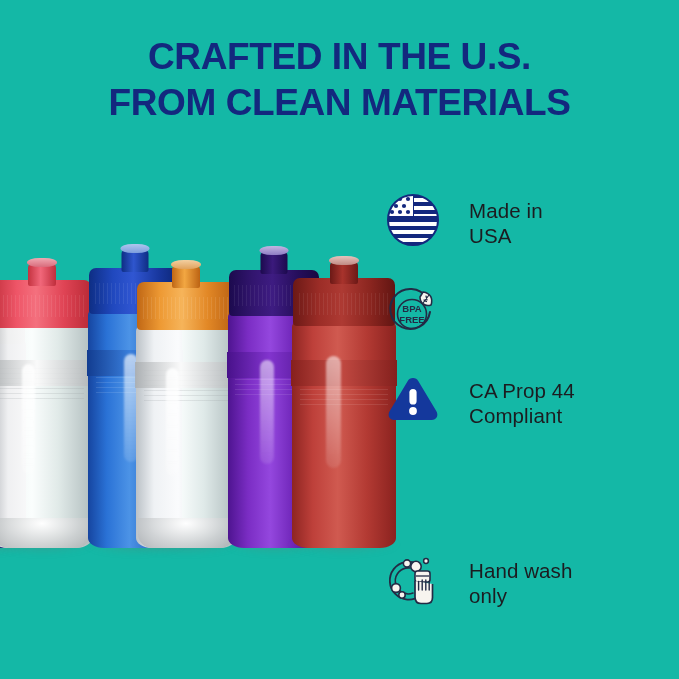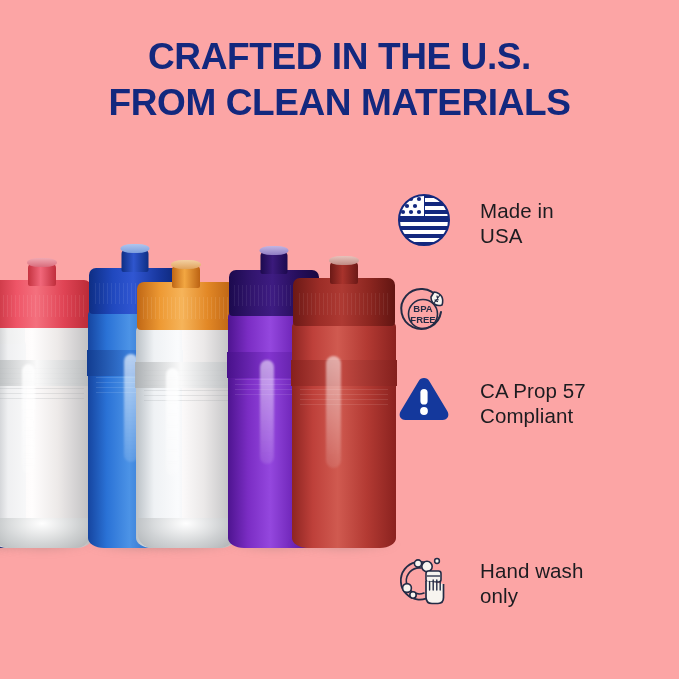--- a/index.html
+++ b/index.html
@@ -3,40 +3,40 @@
 <meta charset="utf-8">
 <style>
   html,body{margin:0;padding:0;}
   body{
     width:679px;height:679px;
     background:#F7F4EF;
     font-family:"Liberation Sans", sans-serif;
     overflow:hidden;
     position:relative;
   }
-  .canvas{position:absolute;inset:0;background:#fca5a5;overflow:hidden;}
+  .canvas{position:absolute;inset:0;background:#14b8a6;overflow:hidden;}
 
   
   .headline{
     position:absolute;left:0;top:34px;width:679px;
     text-align:center;
     color:#13287E;
     font-family:"Liberation Sans", sans-serif;
     font-weight:bold;
     font-size:37px;
     letter-spacing:-0.4px;
     line-height:46px;
     text-transform:uppercase;
     white-space:nowrap;
   }
   .headline .l2{display:block;}
 
   
   .features{
-    position:absolute;left:395px;top:178px;width:266px;
+    position:absolute;left:384px;top:178px;width:266px;
   }
   .feature{
     display:flex;align-items:center;
     height:90px;
   }
   .feature .ficon{
     width:58px;height:58px;flex:0 0 58px;
     display:flex;justify-content:center;
   }
   .feature .flabel{
@@ -225,21 +225,21 @@
     </div>
 
     <div class="feature">
       <span class="ficon">
         <svg width="54" height="50" viewBox="0 0 54 50">
           <path d="M27 4 C24.6 4 22.8 5.2 21.6 7.2 L3.6 37.2 C1.2 41.4 3.4 46 8.4 46 L45.6 46 C50.6 46 52.8 41.4 50.4 37.2 L32.4 7.2 C31.2 5.2 29.4 4 27 4 Z" fill="#14389C"></path>
           <rect x="23.4" y="15" width="7.2" height="15.5" rx="3.6" fill="#FFFFFF"></rect>
           <circle cx="27" cy="37" r="3.9" fill="#FFFFFF"></circle>
         </svg>
       </span>
-      <span class="flabel" style="color: rgb(28, 28, 32);">CA Prop 57
+      <span class="flabel" style="color: rgb(28, 28, 32);">CA Prop 44
 Compliant</span>
     </div>
 
     <div class="feature">
     </div>
 
     <div class="feature">
       <span class="ficon">
         <svg width="56" height="54" viewBox="0 0 56 54">
           <path d="M33 10 A19 19 0 1 0 35 42" fill="none" stroke="#232B45" stroke-width="1.8" stroke-linecap="round"></path>

